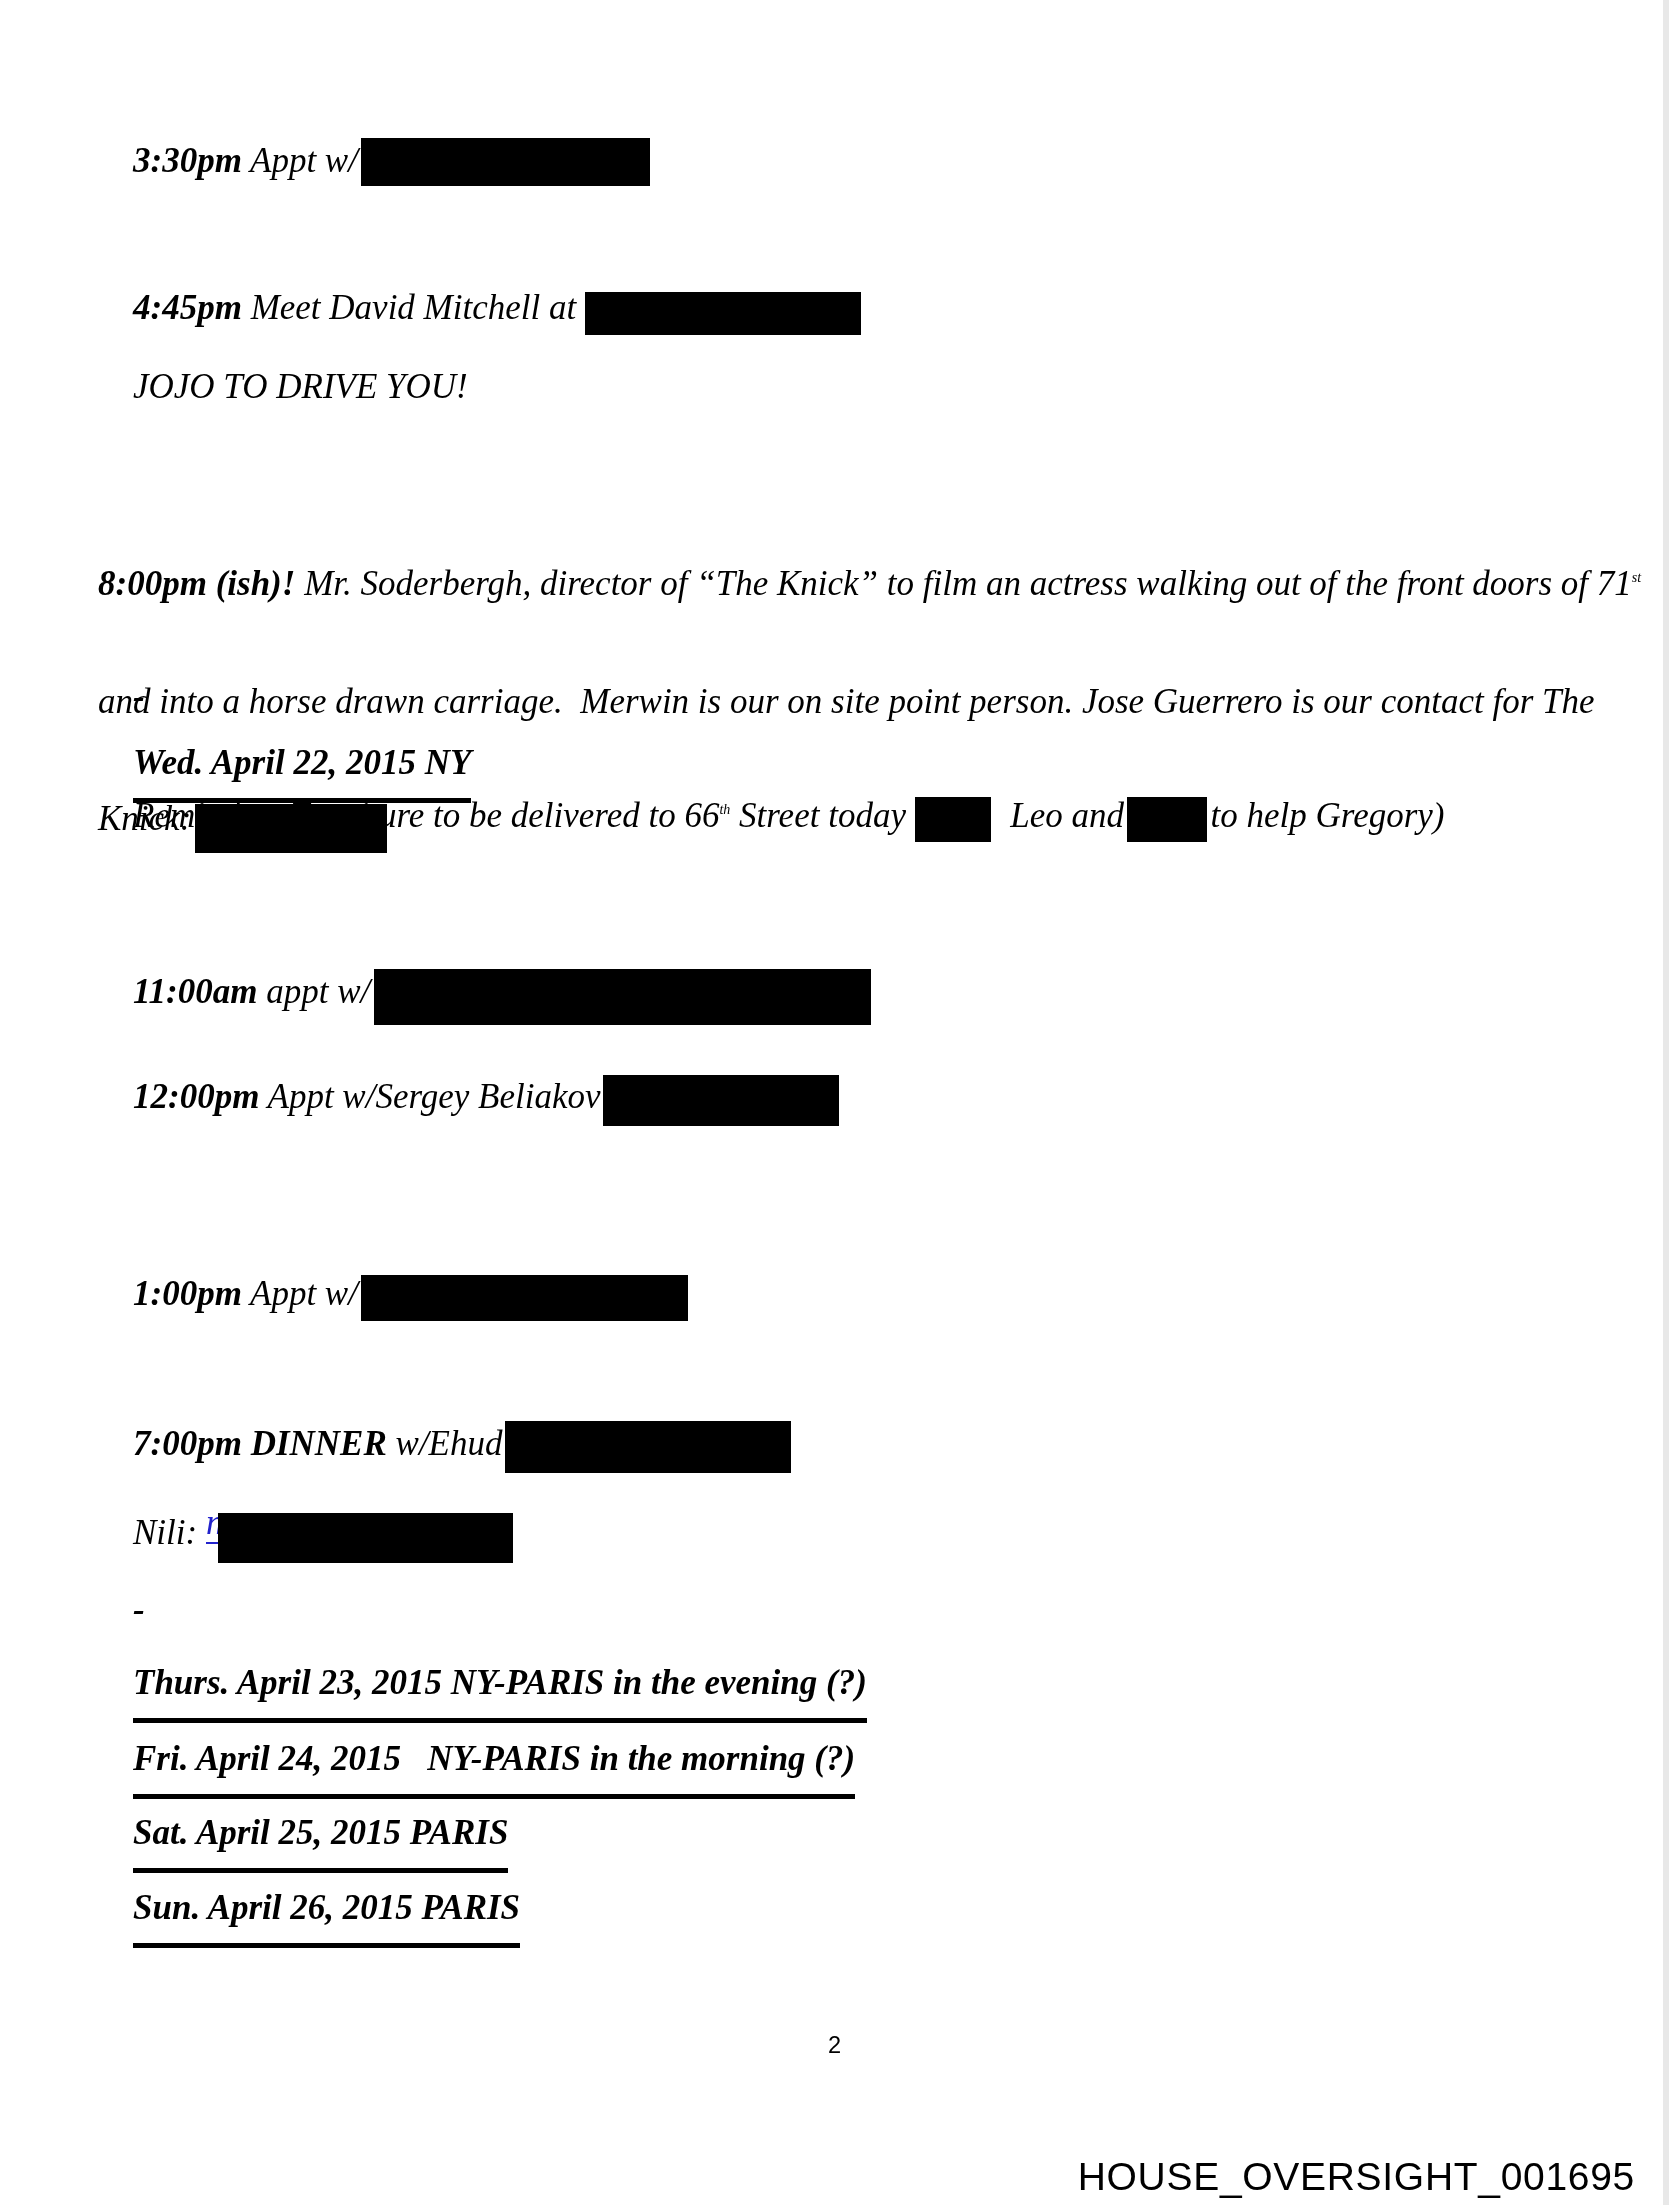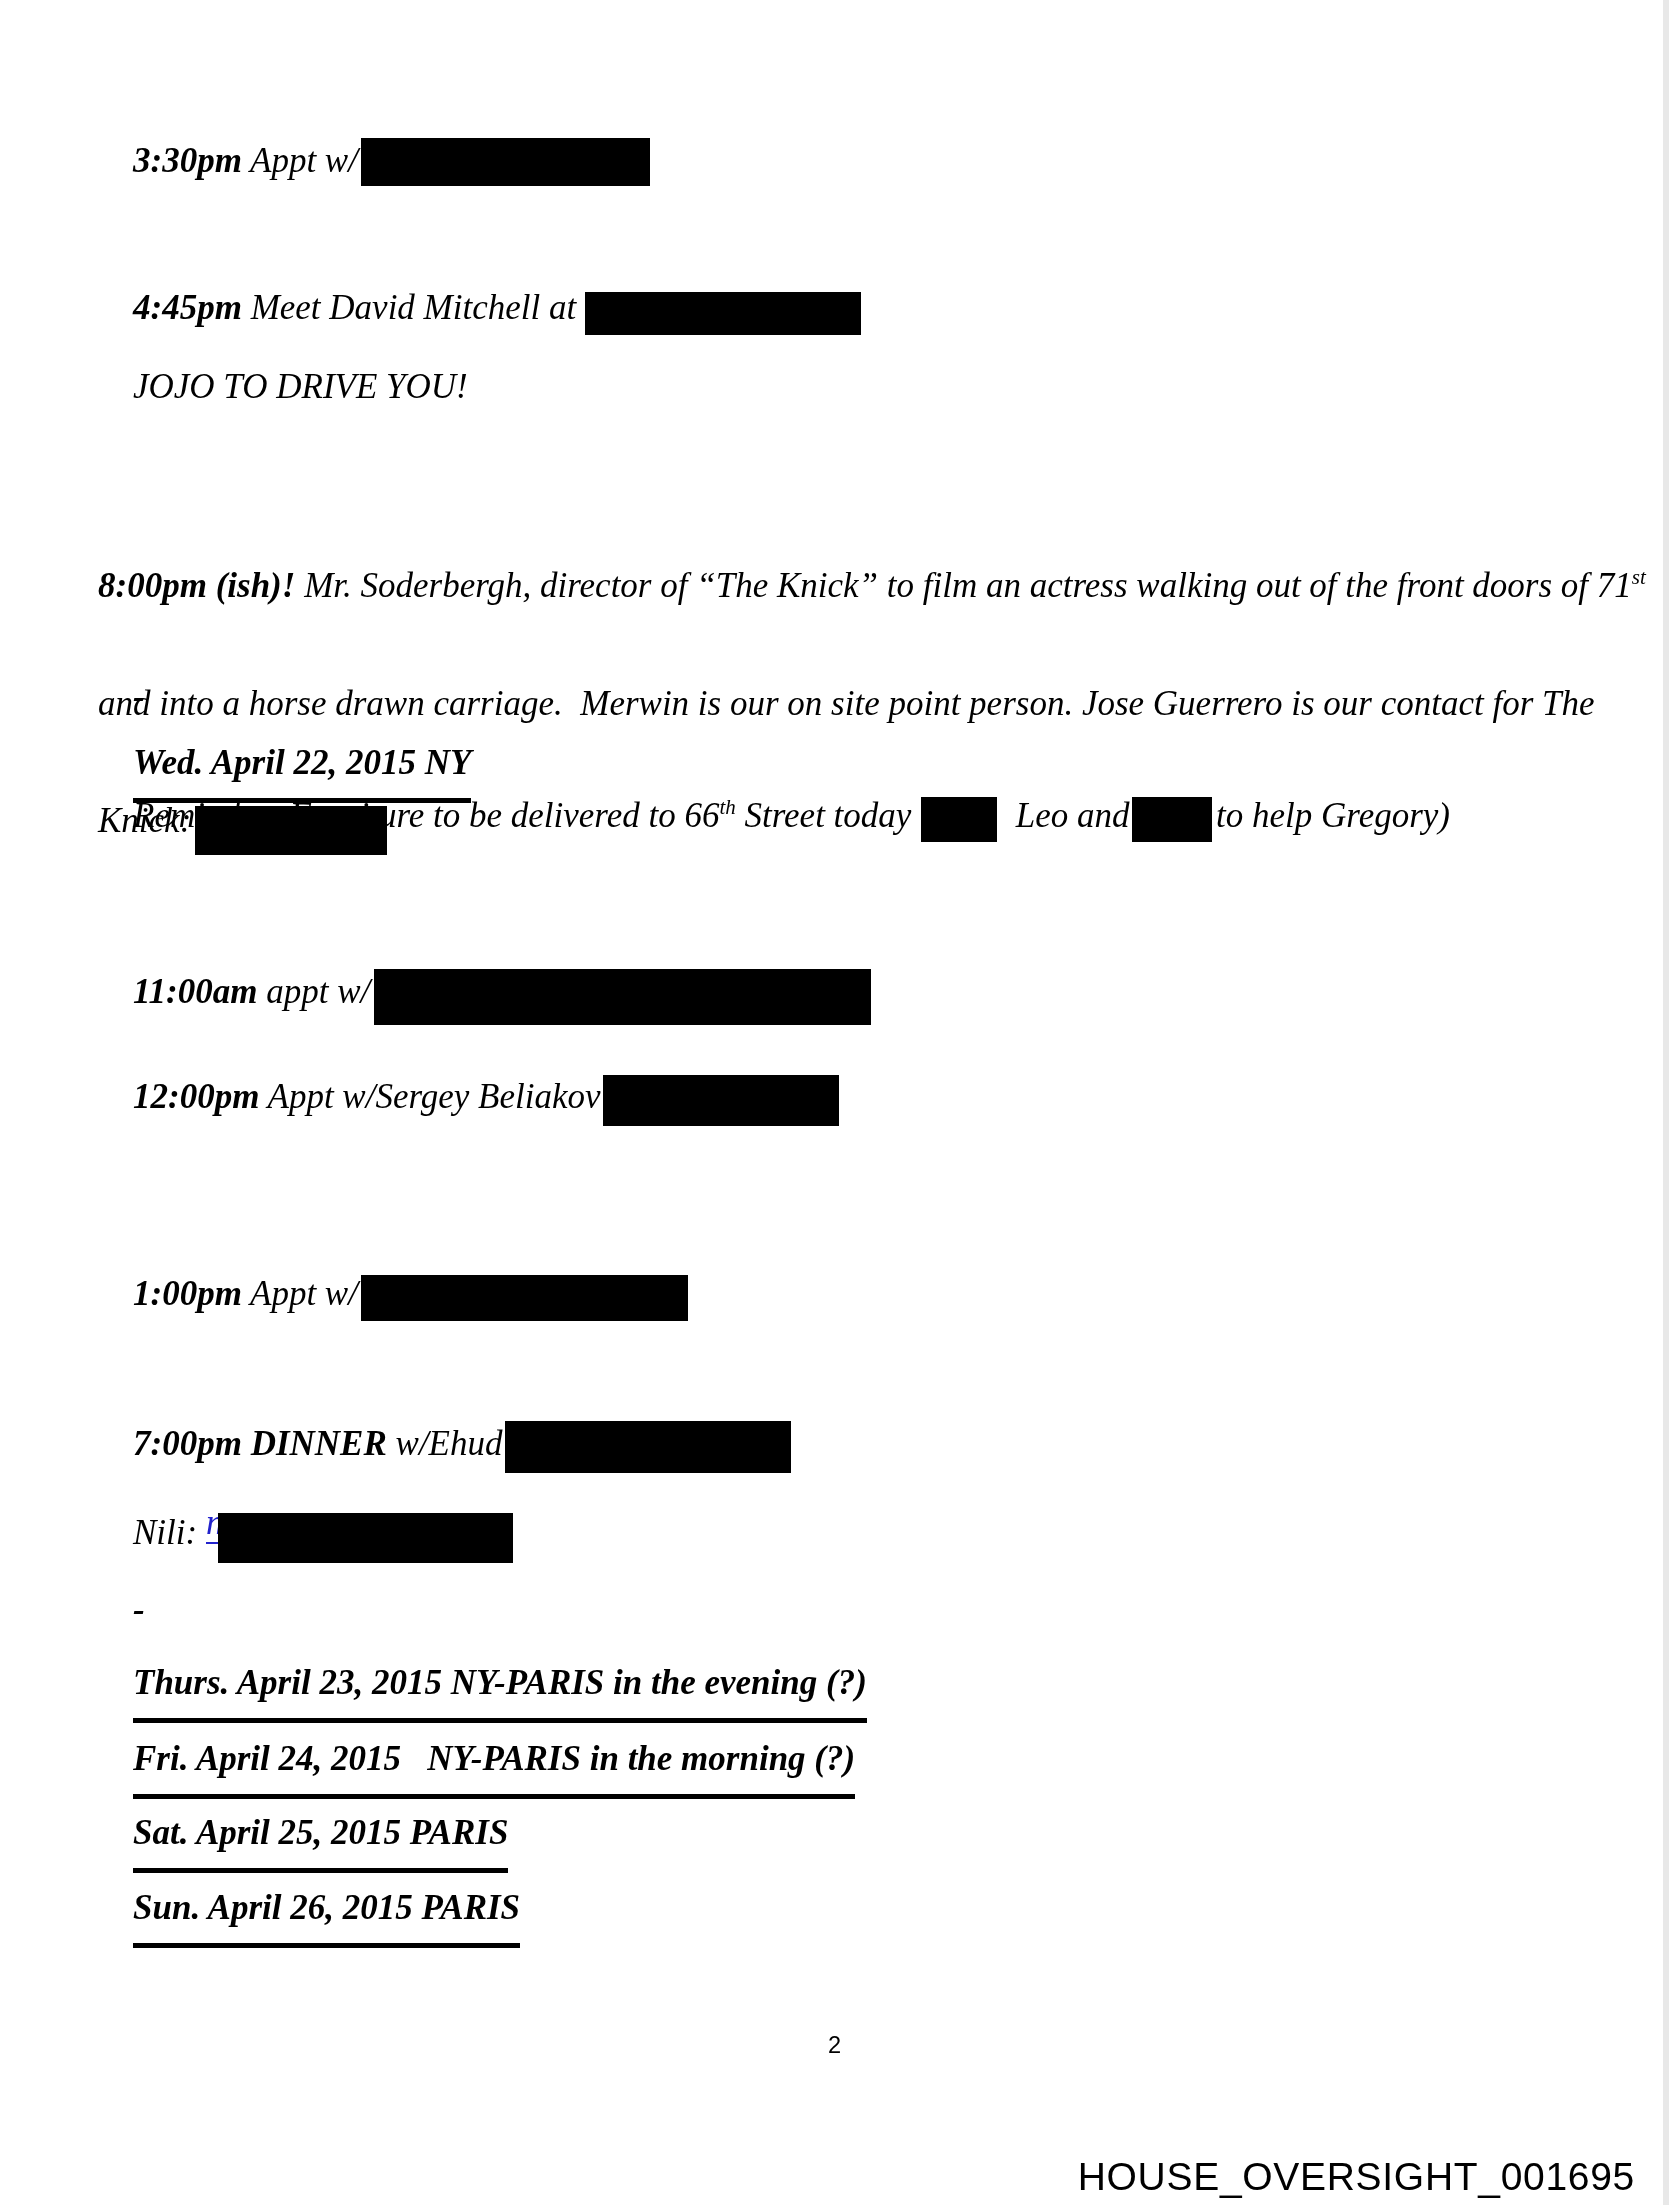--- a/index.html
+++ b/index.html
@@ -14,21 +14,21 @@
   }
   .line{
     position:absolute;
     left:98px;
     font-size:35px;
     white-space:pre;
     line-height:1.12;
   }
   .bold{font-weight:bold;}
   .para-line{white-space:pre;line-height:39px;}
-  .sup{font-size:21px;vertical-align:13px;white-space:pre;font-style:italic;}
+  .sup{font-size:14px;vertical-align:13px;white-space:pre;font-style:italic;}
   .heading{font-weight:bold;}
   .heading .hu{display:inline-block;border-bottom:5.2px solid #000;padding-bottom:16px;line-height:1.05;}
   .bar{display:inline-block;background:#000;}
   .b330 {width:289px;height:48px;vertical-align:-14.4px;margin-left:3.3px;}
   .b445 {width:276px;height:43px;vertical-align:-15.7px;}
   .bknick{width:192px;height:49px;vertical-align:-23px;margin-left:3.3px;}
   .brem1{width:76px;height:45px;vertical-align:-14.4px;margin:0 10.5px 0 9.2px;}
   .brem2{width:80px;height:45px;vertical-align:-14.4px;margin:0 3.9px 0 2.6px;}
   .b1100{width:497px;height:56px;vertical-align:-21.6px;margin-left:3.3px;}
   .b1200{width:236px;height:51px;vertical-align:-18.3px;margin-left:2.6px;}

